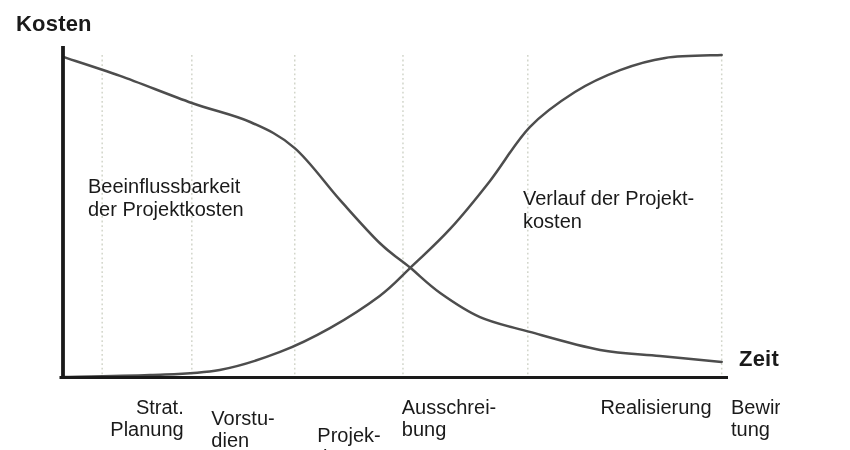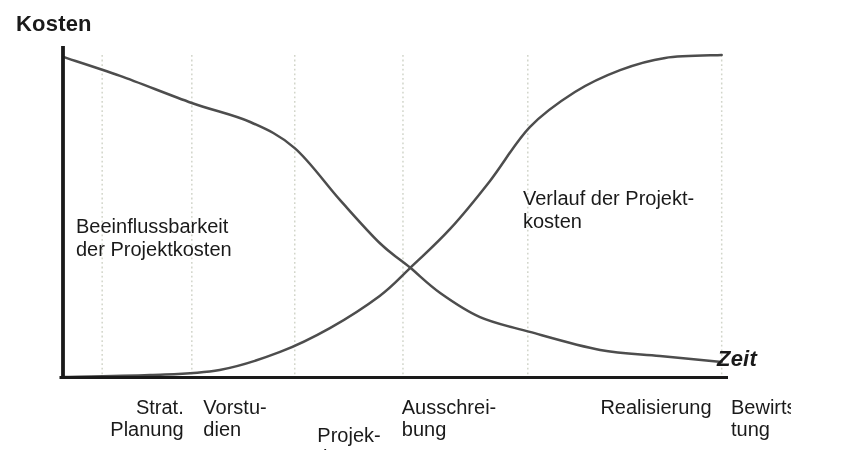--- a/index.html
+++ b/index.html
@@ -1,25 +1,25 @@
 <!DOCTYPE html>
 <html><head>
 <meta charset="utf-8">
 <style>
   html,body{margin:0;padding:0;background:#fff;}
   .canvas{
     position:relative;width:780px;height:450px;background:#ffffff;
-    font-family:"Liberation Sans",sans-serif;color:#1a1a1a;overflow:hidden;padding-left:11px;
+    font-family:"Liberation Sans",sans-serif;color:#1a1a1a;overflow:hidden;
   }
   .canvas svg{position:absolute;left:0;top:0;}
   .axis-title{position:absolute;font-size:22px;font-weight:bold;letter-spacing:.2px;}
   .ylabel{left:16px;top:11px;}
-  .xlabel{left:717px;top:346px;font-style:italic;}
+  .xlabel{left:739px;top:346px;}
   .ann{position:absolute;font-size:20px;line-height:23px;white-space:pre-line;}
-  .ann-left{left:76px;top:175px;margin-top:40px;}
+  .ann-left{left:88px;top:175px;}
   .ann-right{left:510px;top:187px;margin-left:13px;}
   .phase-label{
     position:absolute;top:396px;transform:translateX(-50%);
     font-size:20px;line-height:22px;white-space:pre-line;text-align:left;
   }
 </style>
 </head>
 <body>
 
 <div class="canvas">
@@ -45,21 +45,21 @@
 der Projektkosten</div>
 
   <div class="ann ann-right">Verlauf der Projekt-
 kosten</div>
 
   <div class="axis-title xlabel">Zeit</div>
 
   <div id="phase-labels">
       <div class="phase-label" style="left: 147px; color: rgb(26, 26, 26); text-align: right;">Strat.
 Planung</div>
-      <div class="phase-label" style="left: 235px; color: rgb(26, 26, 26);">Vorstu-
+      <div class="phase-label" style="left: 243px; color: rgb(26, 26, 26); margin-top: 11px;">Vorstu-
 dien</div>
       <div class="phase-label" style="left: 349px; color: rgb(26, 26, 26); margin-top: 28px;">Projek-
 tierung</div>
       <div class="phase-label" style="left: 449px; color: rgb(26, 26, 26);">Ausschrei-
 bung</div>
       <div class="phase-label" style="left: 625px; color: rgb(26, 26, 26); margin-left: 31px;">Realisierung</div>
       <div class="phase-label" style="left: 786px; color: rgb(26, 26, 26);">Bewirtschaf-
 tung</div>
     </div>
 

